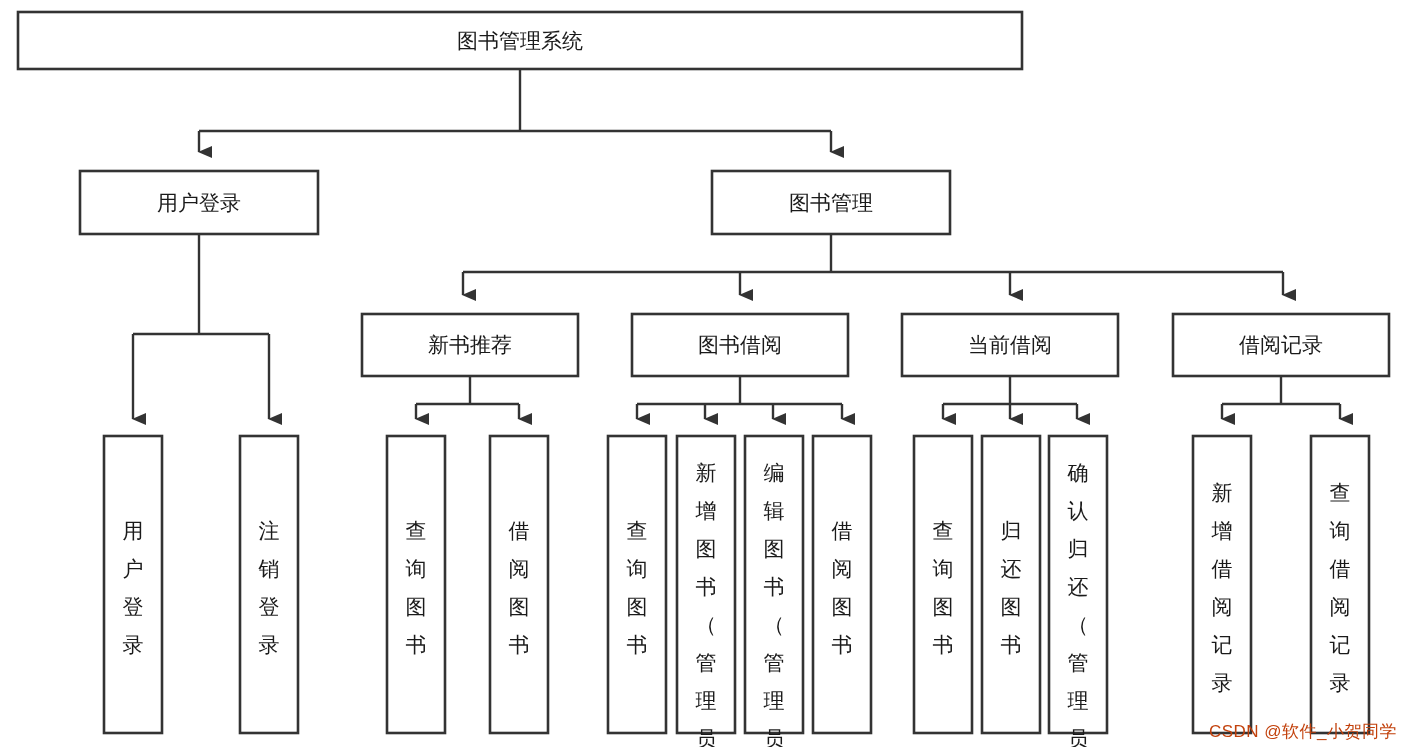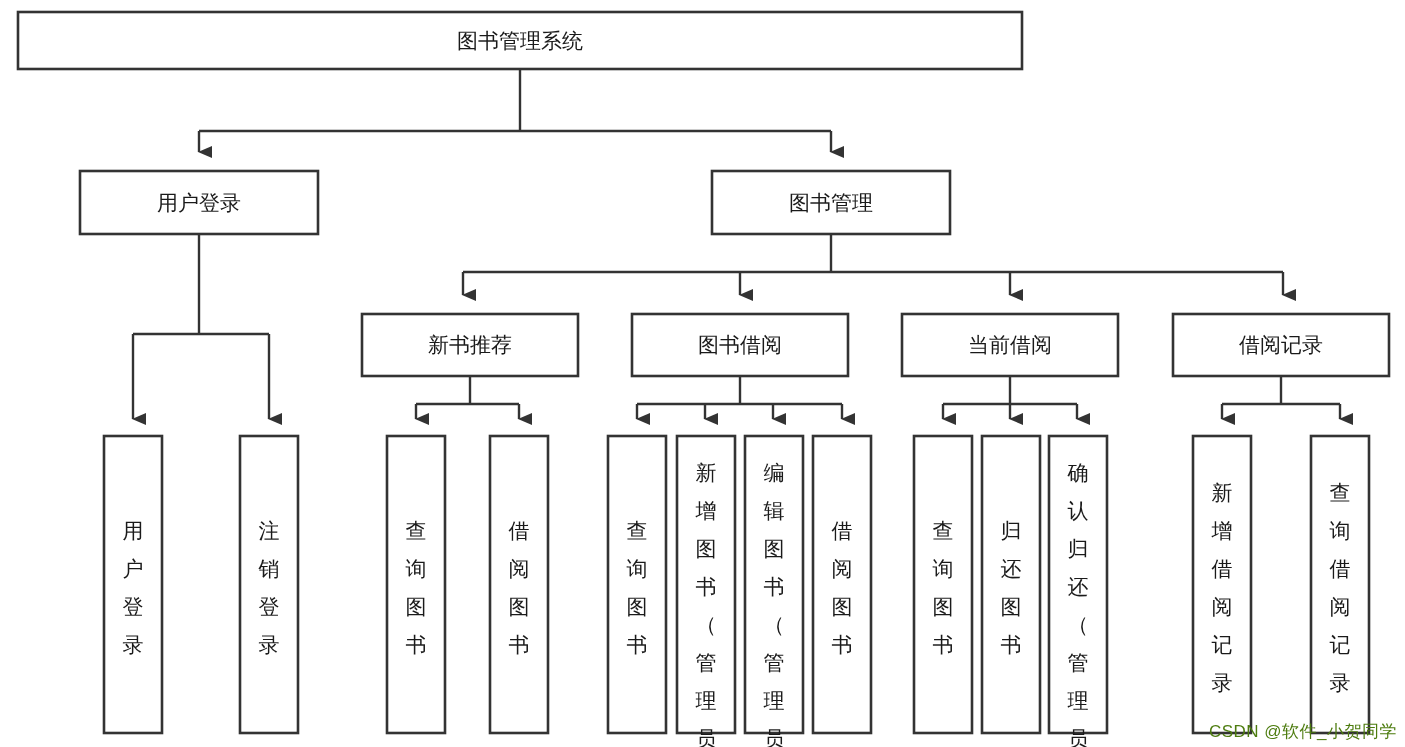--- a/index.html
+++ b/index.html
@@ -45,21 +45,21 @@
   .arrow-head {
     fill: #333333;
     stroke: none;
   }
   .watermark {
     position: absolute;
     right: 8px;
     bottom: 4px;
     font-family: "Liberation Sans", "DejaVu Sans", sans-serif;
     font-size: 17px;
-    color: #4d7c0f;
+    color: #c2410c;
     white-space: nowrap;
     letter-spacing: 0.5px;
     pointer-events: none;
   }
 </style>
 </head>
 <body>
 
 <svg id="diagram" viewBox="0 0 1405 747" xmlns="http://www.w3.org/2000/svg">
 

